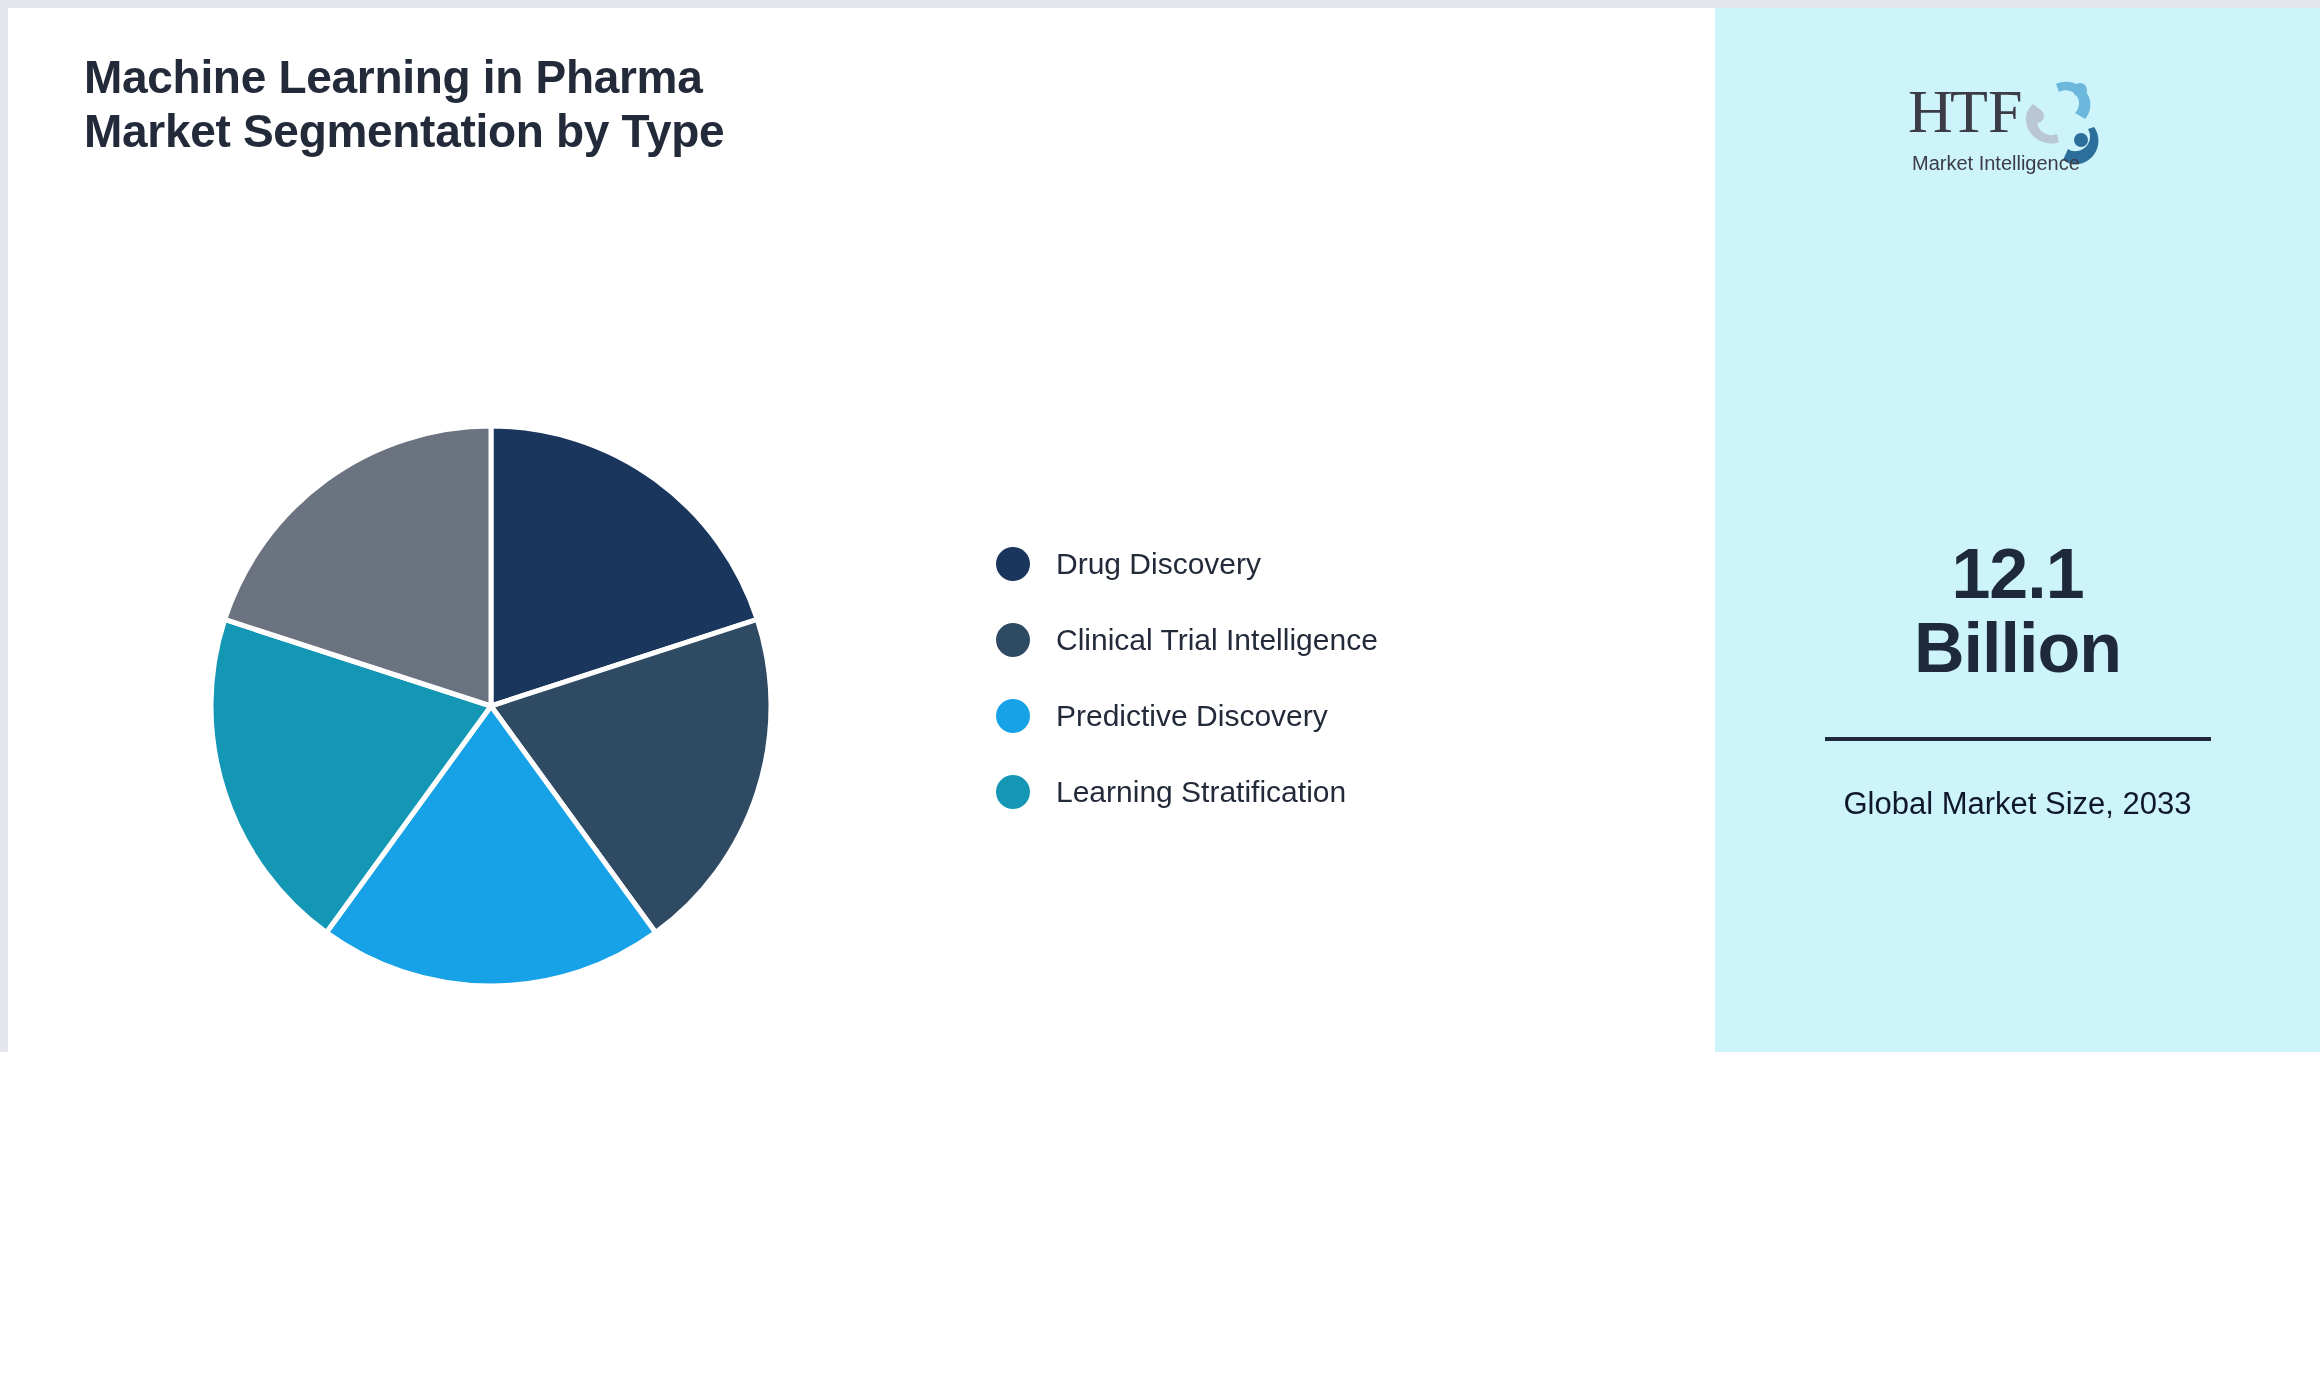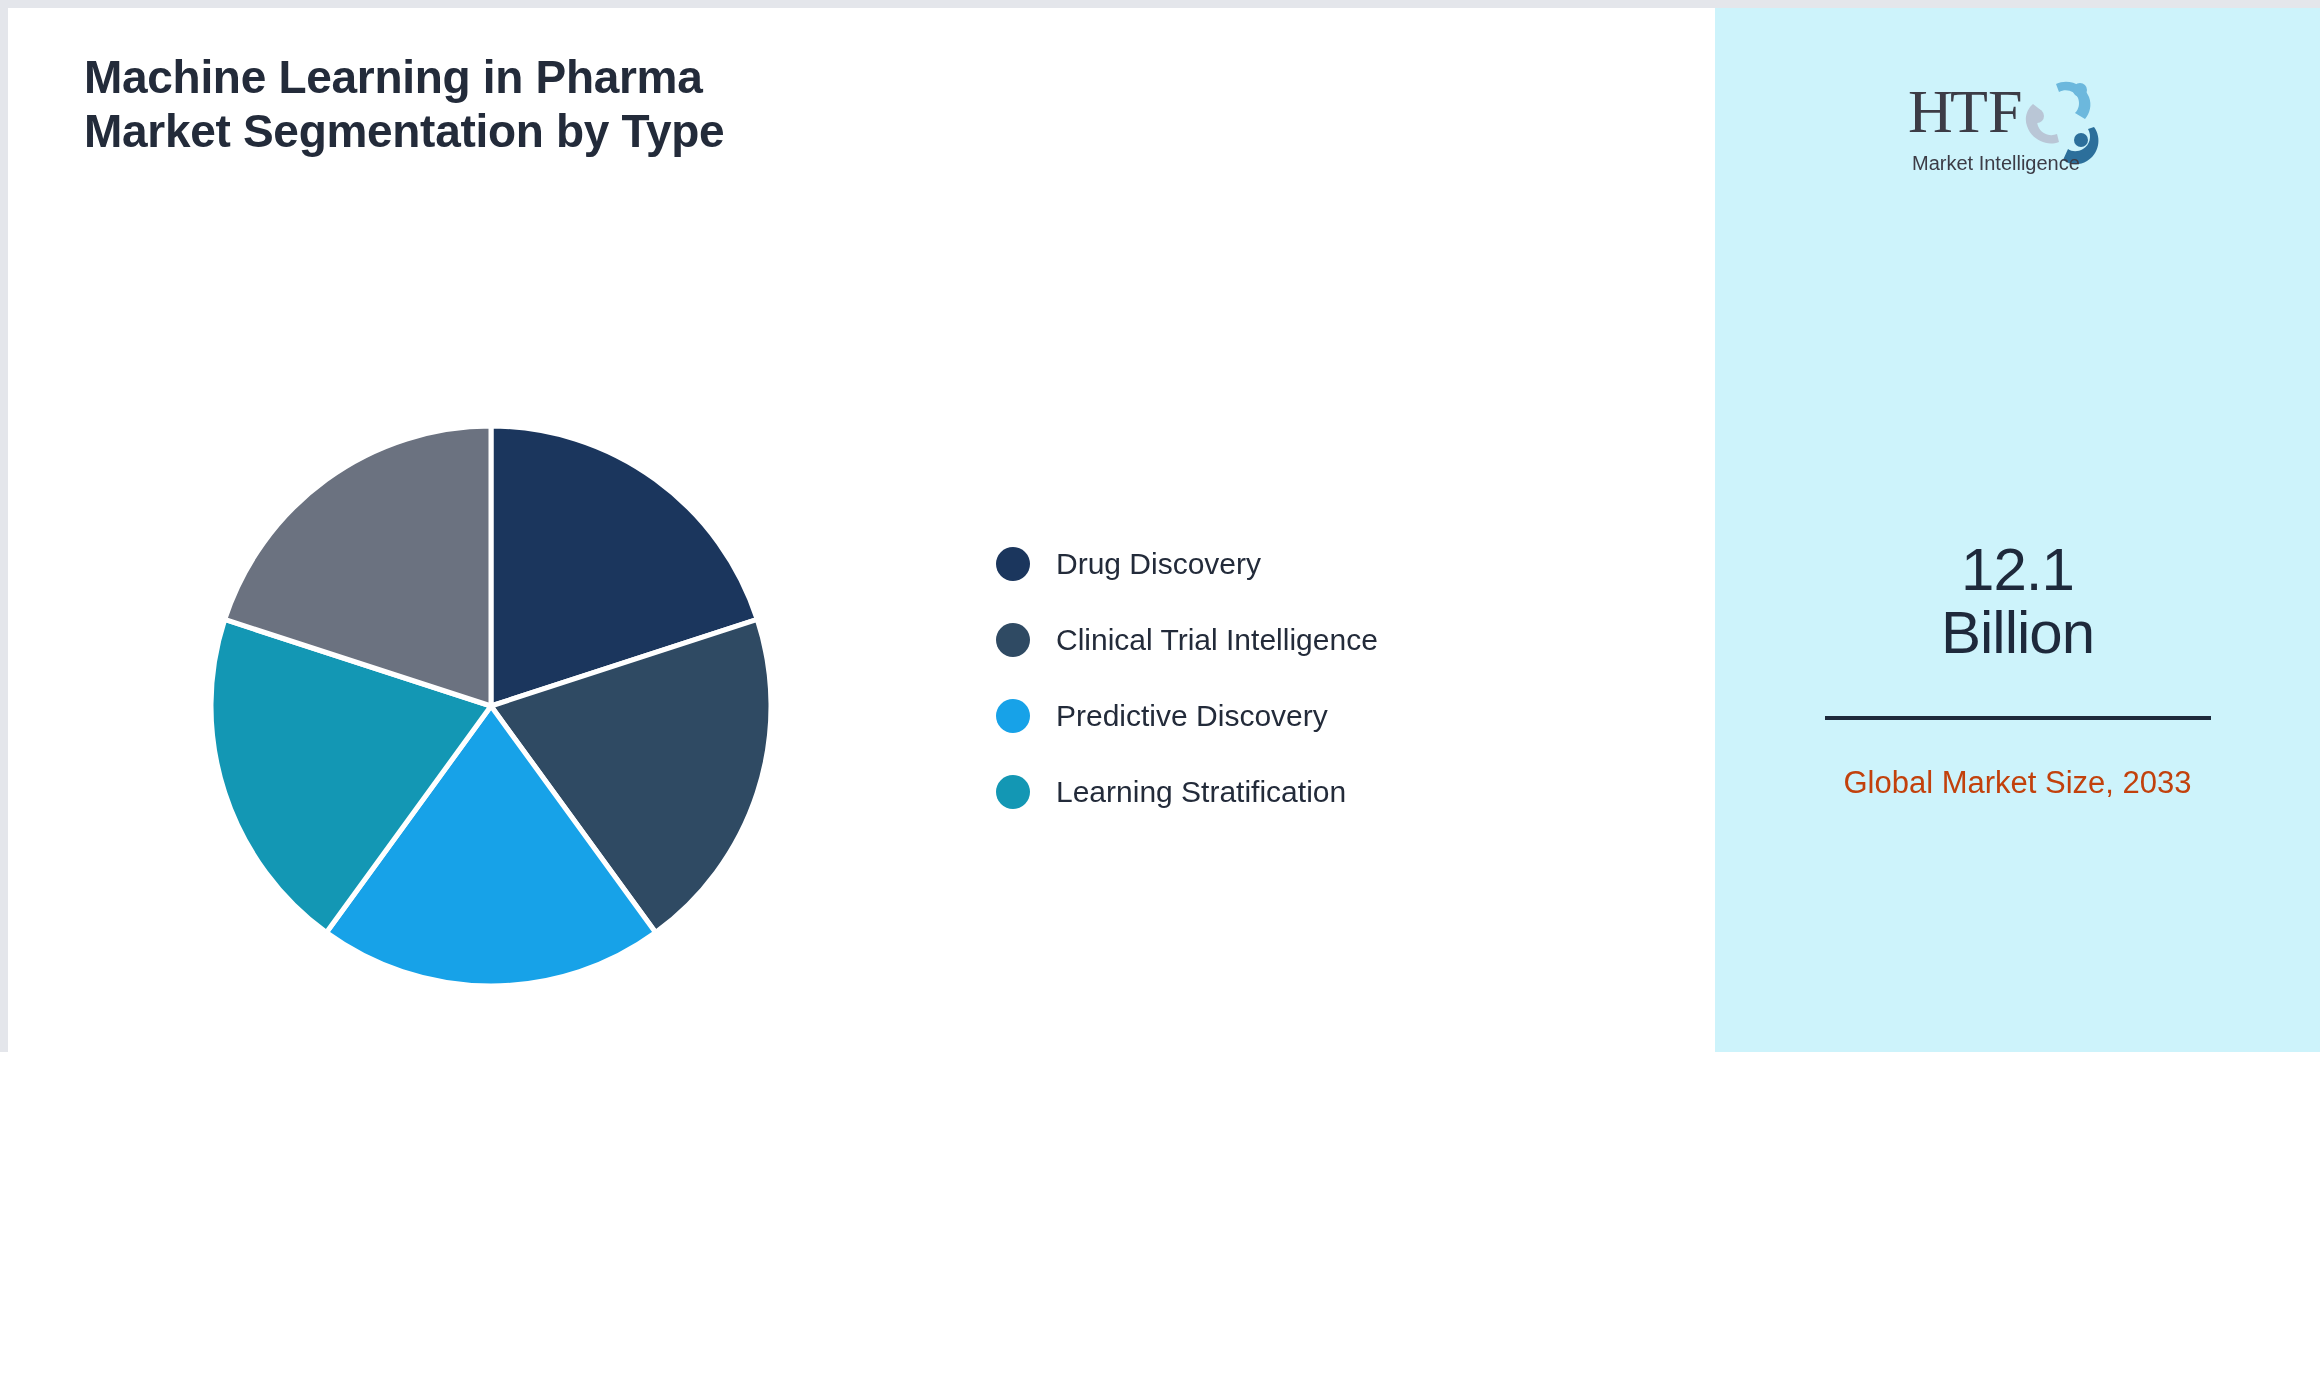--- a/index.html
+++ b/index.html
@@ -96,38 +96,38 @@
   .logo svg { display:block; width:228px; height:108px; }
 
   .stat-block {
     position: absolute;
     left: 0;
     top: 530px;
     width: 605px;
     text-align: center;
   }
   .stat-value {
-    font-size: 60px;
-    font-weight: normal;
+    font-size: 70px;
+    font-weight: bold;
     line-height: 1.05;
     color: #1e293b;
     letter-spacing: -1px;
     white-space: pre-line;
   }
   .stat-rule {
     width: 386px;
     height: 4px;
     background: #1e293b;
     margin: 52px auto 0 auto;
   }
   .stat-caption {
     margin-top: 42px;
     font-size: 31px;
     line-height: 1.36;
-    color: #c2410c;
+    color: #0f172a;
     padding: 0 90px;
   }
 </style>
 </head>
 <body>
 
 <div id="infographic">
 
   <div class="left-panel">
 

